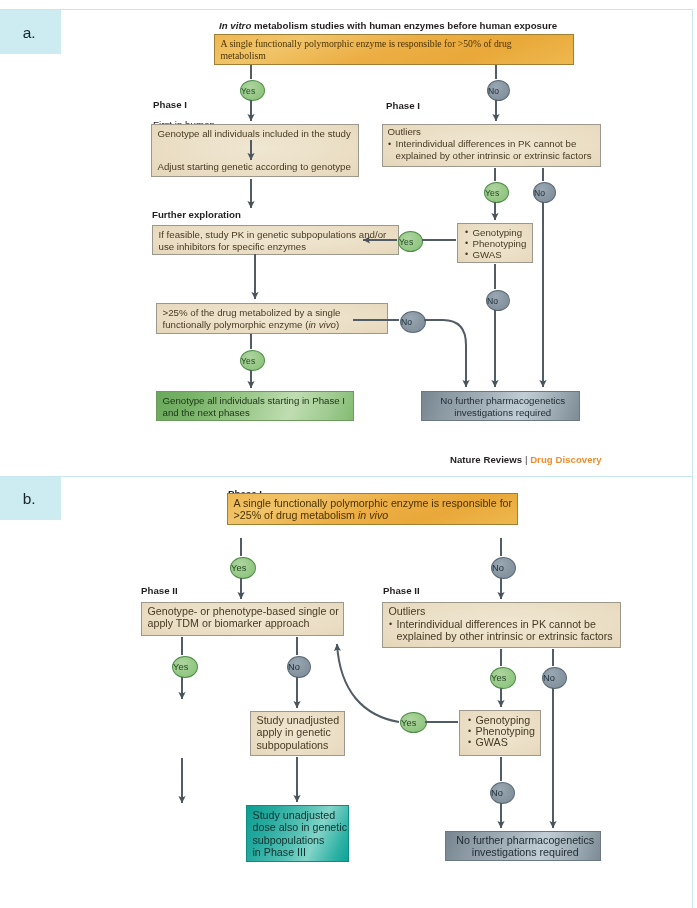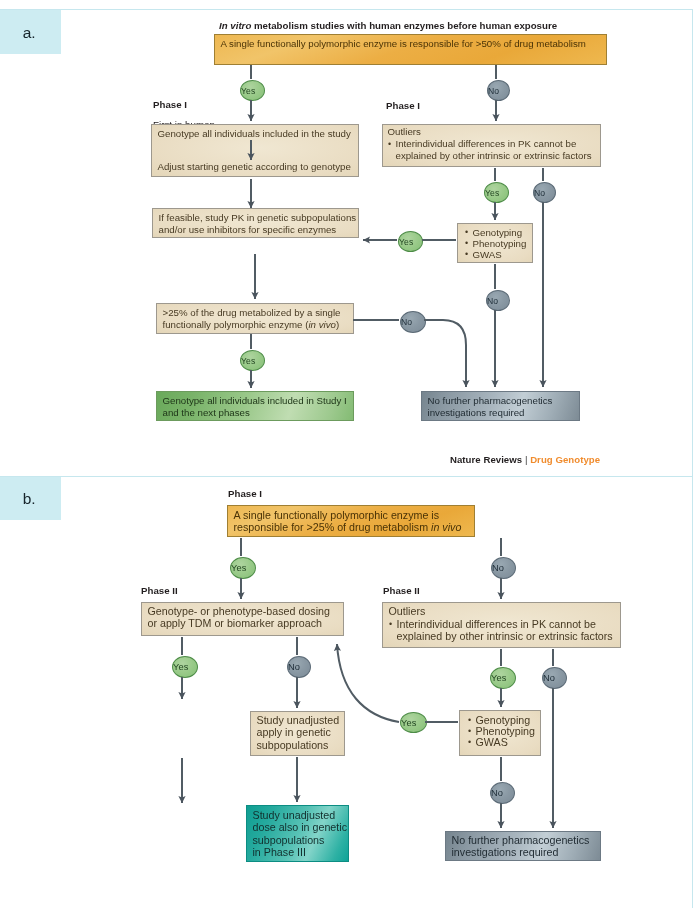--- a/index.html
+++ b/index.html
@@ -32,21 +32,21 @@
   .tbox{background:radial-gradient(125% 140% at 52% 45%, #f0e7d2 0%, #e9dcc2 42%, #ddceab 78%, #d6c5a0 100%);
         border-color:#9d988e;}
   .tbox .t{color:#473a23;}
   .gbox{background:linear-gradient(108deg,#6aa95b 0%,#79b369 18%,#9ac88a 45%,#c0ddb2 68%,#9dc98e 88%,#83bb73 100%);
         border-color:#6c9b5d;}
   .gbox .t{color:#20381a;}
   .cbox{background:linear-gradient(115deg,#0f9e92 0%,#26aa9e 22%,#57c2b5 50%,#83d4c9 66%,#2eb1a4 88%,#0ea397 100%);
         border-color:#0c8d83;}
   .cbox .t{color:#12302e;}
   .sbox{background:linear-gradient(108deg,#76858f 0%,#8b99a3 16%,#a8b5be 44%,#c2ced5 62%,#9fadb6 82%,#7d8b95 100%);
-        border-color:#6c7984;}
+        border-color:#6c7984;text-align:center;}
   .sbox .t{color:#1f2a31;}
 </style>
 </head>
 <body>
 
 <div class="page">
   <div class="frame"></div>
   <div class="divider"></div>
 
   <svg class="arrows" viewBox="0 0 697 908">
@@ -91,21 +91,21 @@
   </svg>
 
   <div class="tag" style="left:0;top:10px;width:61px;height:44px;">
     <span>a.</span>
   </div>
 
   <div class="hdr b" style="left:219px;top:20px;">
     <span style="font-style:italic">In vitro</span><span> metabolism studies with human enzymes before human exposure</span>
   </div>
 
-  <div class="box obox" style="left:214px;top:34px;width:393px;height:31px;">
+  <div class="box obox" style="left:214px;top:34px;width:360px;height:31px;font-family:Liberation Serif, serif;">
     <div class="t" style="right:16px;">A single functionally polymorphic enzyme is responsible for &gt;50% of drug metabolism</div>
   </div>
 
   <div class="node yes" style="left:240px;top:80px;width:23px;height:19px;">
     <span>Yes</span>
   </div>
   <div class="node no" style="left:487px;top:80px;width:21px;height:19px;">
     <span>No</span>
   </div>
 
@@ -137,21 +137,21 @@
     <span>Yes</span>
   </div>
   <div class="node no" style="left:533px;top:182px;width:21px;height:19px;">
     <span>No</span>
   </div>
 
   <div class="hdr b" style="left:152px;top:209px;">
     <span>Further exploration</span>
   </div>
 
-  <div class="box tbox" style="left:152px;top:208px;width:207px;height:30px;">
+  <div class="box tbox" style="left:152px;top:225px;width:247px;height:30px;">
     <div class="t">If feasible, study PK in genetic subpopulations and/or use inhibitors for specific enzymes</div>
   </div>
 
   <div class="node yes" style="left:398px;top:231px;width:23px;height:19px;">
     <span>Yes</span>
   </div>
 
   <div class="box tbox" style="left:457px;top:223px;width:76px;height:40px;">
     <div class="t tight" style="top:3px;left:7px;">
       <ul class="bl">
@@ -159,75 +159,75 @@
         <li><span>Phenotyping</span></li>
         <li><span>GWAS</span></li>
       </ul>
     </div>
   </div>
 
   <div class="node no" style="left:486px;top:290px;width:22px;height:19px;">
     <span>No</span>
   </div>
 
-  <div class="box tbox" style="left:156px;top:303px;width:198px;height:31px;">
+  <div class="box tbox" style="left:156px;top:303px;width:232px;height:31px;">
     <div class="t"><span>&gt;25% of the drug metabolized by a single functionally polymorphic enzyme (</span><span style="font-style:italic">in vivo</span><span>)</span></div>
   </div>
 
   <div class="node no" style="left:400px;top:311px;width:24px;height:20px;">
     <span>No</span>
   </div>
 
   <div class="node yes" style="left:240px;top:350px;width:23px;height:19px;">
     <span>Yes</span>
   </div>
 
   <div class="box gbox" style="left:156px;top:391px;width:198px;height:30px;">
-    <div class="t">Genotype all individuals included in Study I and the next phases</div>
+    <div class="t">Genotype all individuals starting in Phase I and the next phases</div>
   </div>
 
   <div class="box sbox" style="left:421px;top:391px;width:159px;height:30px;">
     <div class="t">No further pharmacogenetics investigations required</div>
   </div>
 
   <div class="credit" style="position:absolute;left:450px;top:454px;font-size:9.6px;font-weight:bold;color:#231f20;letter-spacing:0.05px;">
     <span>Nature Reviews</span>
     <span style="color:#3b3b3b;font-weight:normal">|</span>
-    <span style="color:#f08c2e">Drug Genotype</span>
+    <span style="color:#f08c2e">Drug Discovery</span>
   </div>
 
   <div class="pb" style="position:absolute;left:0;top:0;width:697px;height:908px;">
   <div class="tag" style="left:0;top:477px;width:61px;height:43px;">
     <span>b.</span>
   </div>
 
   <div class="hdr b" style="left:228px;top:488px;">
     <span>Phase I</span>
   </div>
 
-  <div class="box obox" style="left:227px;top:505px;width:248px;height:32px;">
+  <div class="box obox" style="left:227px;top:493px;width:291px;height:32px;">
     <div class="t" style="right:4px;"><span>A single functionally polymorphic enzyme is responsible for &gt;25% of drug metabolism </span><span style="font-style:italic">in vivo</span></div>
   </div>
 
   <div class="node yes" style="left:230px;top:557px;width:24px;height:20px;">
     <span>Yes</span>
   </div>
   <div class="node no" style="left:491px;top:557px;width:23px;height:20px;">
     <span>No</span>
   </div>
 
   <div class="hdr b" style="left:141px;top:585px;">
     <span>Phase II</span>
   </div>
   <div class="hdr b" style="left:383px;top:585px;">
     <span>Phase II</span>
   </div>
 
   <div class="box tbox" style="left:141px;top:602px;width:203px;height:34px;">
-    <div class="t" style="top:2px;">Genotype- or phenotype-based dosing or apply TDM or biomarker approach</div>
+    <div class="t" style="top:2px;">Genotype- or phenotype-based single or apply TDM or biomarker approach</div>
   </div>
 
   <div class="box tbox" style="left:382px;top:602px;width:239px;height:46px;">
     <div class="t" style="top:2px;">Outliers</div>
     <div class="t" style="top:15px;left:6px;">
       <ul class="bl">
             <li><span>Interindividual differences in PK cannot be explained by other intrinsic or extrinsic factors</span></li>
           </ul>
     </div>
   </div>

